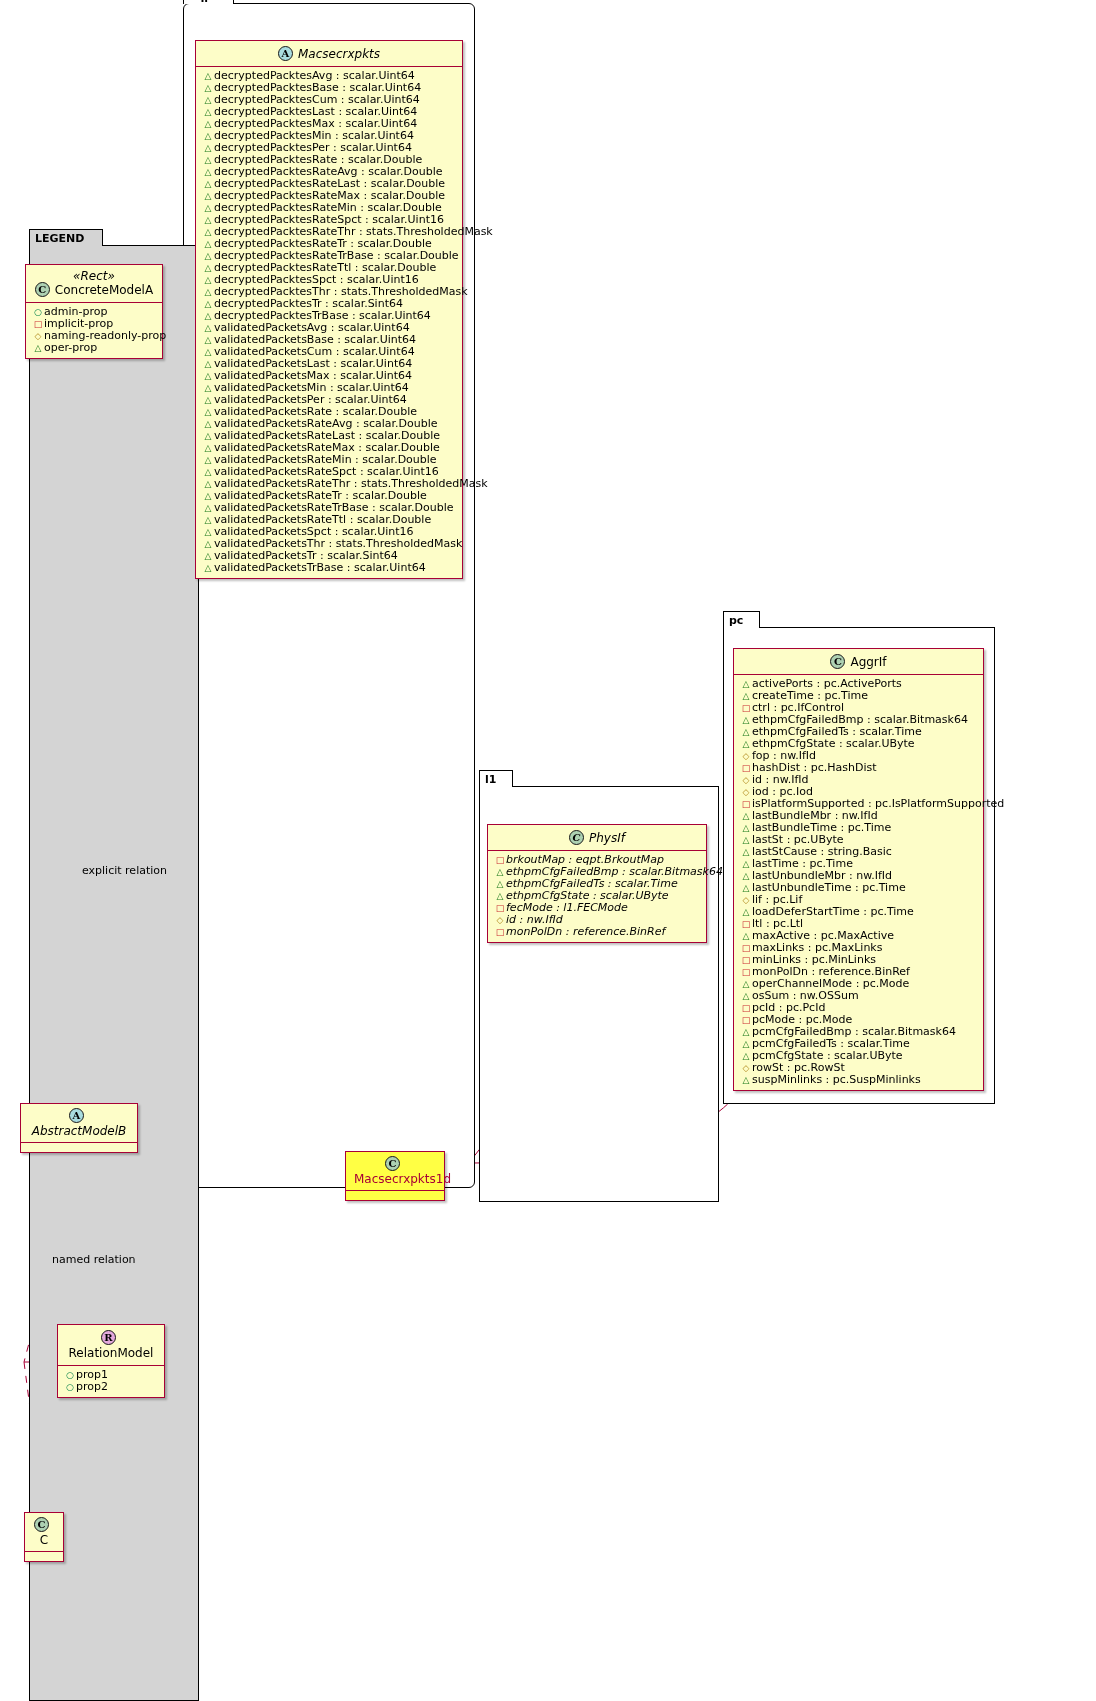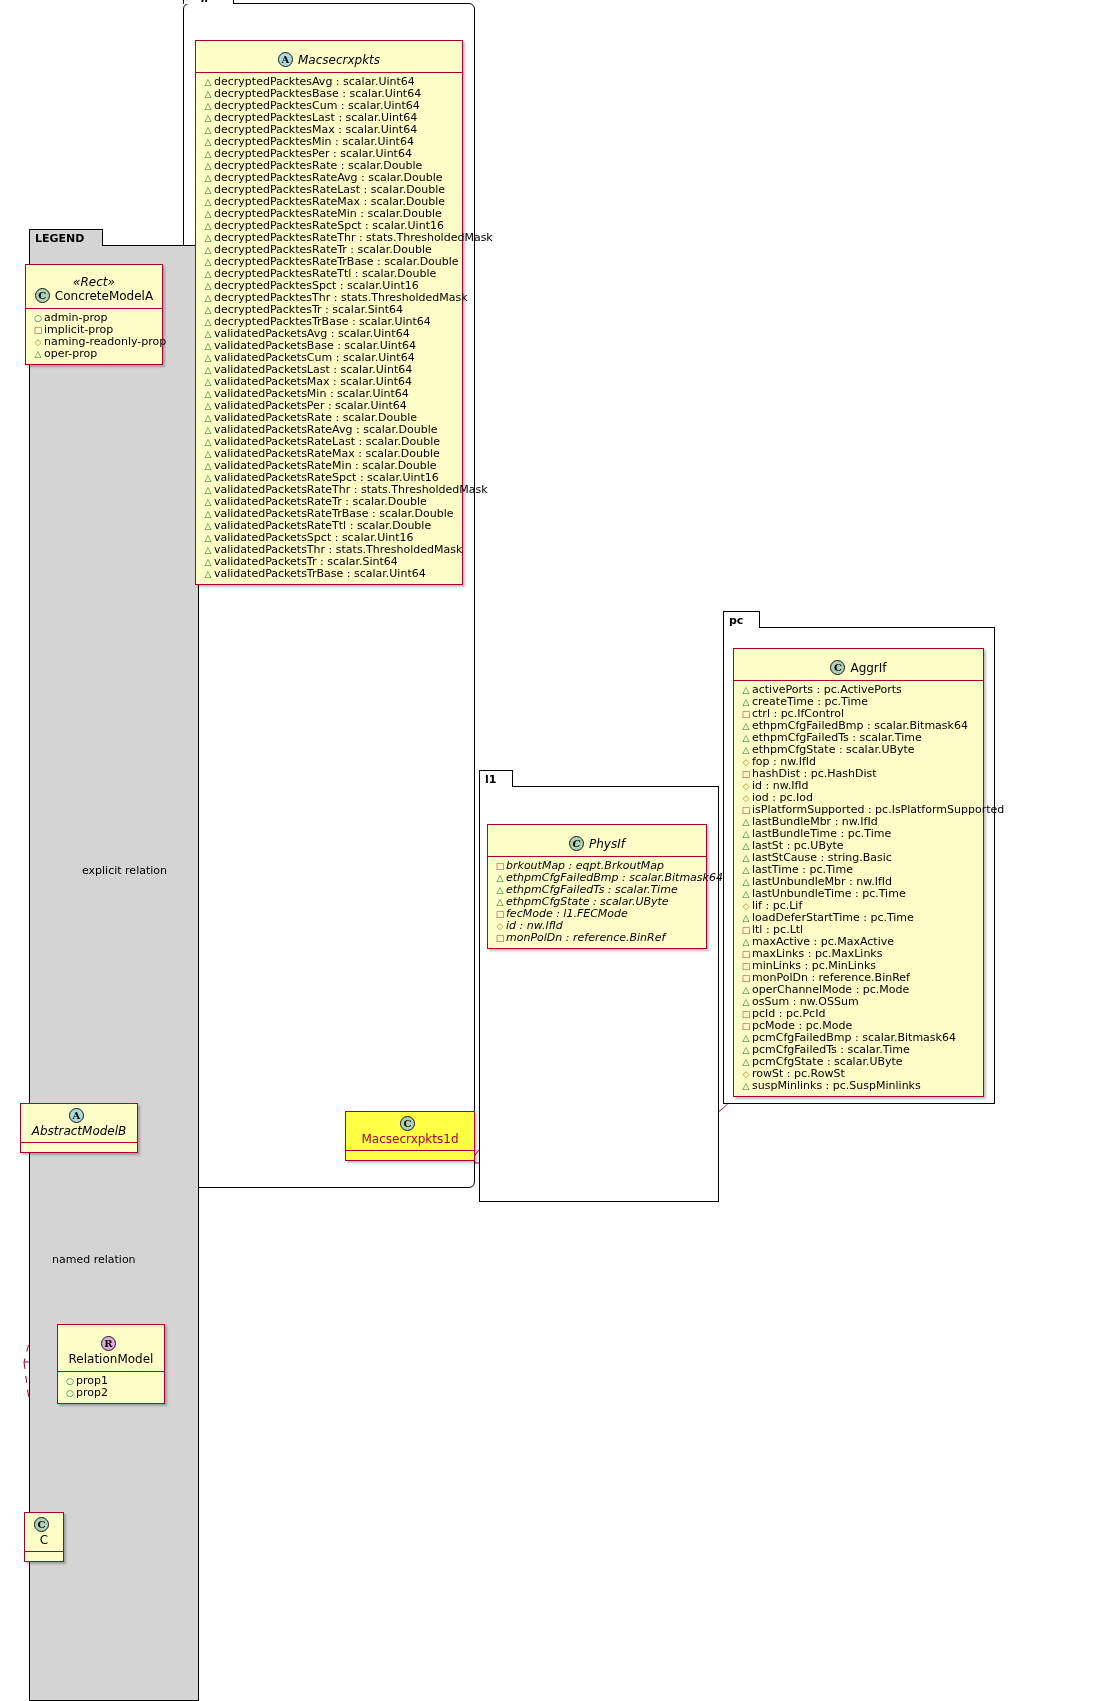--- a/index.html
+++ b/index.html
@@ -96,21 +96,21 @@
   .cls {
     position: absolute;
     background: #fdfdc8;
     border: 1px solid #a80036;
     box-sizing: border-box;
     box-shadow: 2px 2px 2px rgba(0,0,0,0.25);
   }
   .cls-header {
     position: relative;
     text-align: center;
-    padding: 11px 6px 5px 6px;
+    padding: 5px 6px 5px 6px;
     border-bottom: 1px solid #a80036;
     font-size: 12px;
   }
   .cls-title {
     display: inline-block;
     vertical-align: middle;
   }
   .italic { font-style: italic; }
   .stereo {
     display: block;
@@ -361,21 +361,21 @@
         <div class="attr"><span class="vis v-priv">□</span><span>pcId : pc.PcId</span></div>
         <div class="attr"><span class="vis v-priv">□</span><span>pcMode : pc.Mode</span></div>
         <div class="attr"><span class="vis tri">△</span><span>pcmCfgFailedBmp : scalar.Bitmask64</span></div>
         <div class="attr"><span class="vis tri">△</span><span>pcmCfgFailedTs : scalar.Time</span></div>
         <div class="attr"><span class="vis tri">△</span><span>pcmCfgState : scalar.UByte</span></div>
         <div class="attr"><span class="vis v-pkg">◇</span><span>rowSt : pc.RowSt</span></div>
         <div class="attr"><span class="vis tri">△</span><span>suspMinlinks : pc.SuspMinlinks</span></div>
       </div>
   </div>
 
-  <div class="cls cls-highlight cls-compact" style="left:345px; top:1111px; width:130px;">
+  <div class="cls cls-highlight cls-compact" style="left:345px; top:1151px; width:100px;">
     <div class="cls-header">
       <span class="circ circ-c">C</span><span class="cls-title" style="color:#a80036;">Macsecrxpkts1d</span>
     </div>
     <div class="attrs">
         <div class="emptyrow"></div>
       </div>
   </div>
 
 </div>
 

